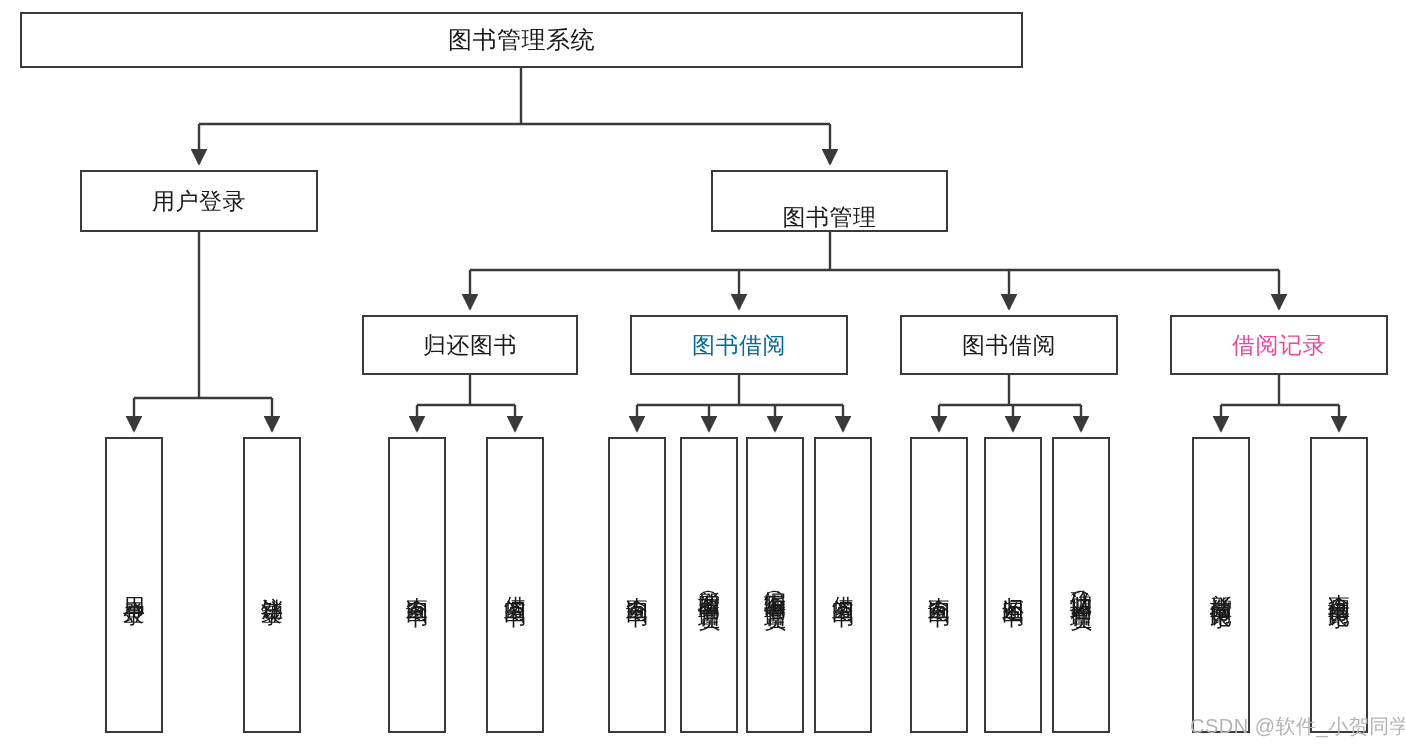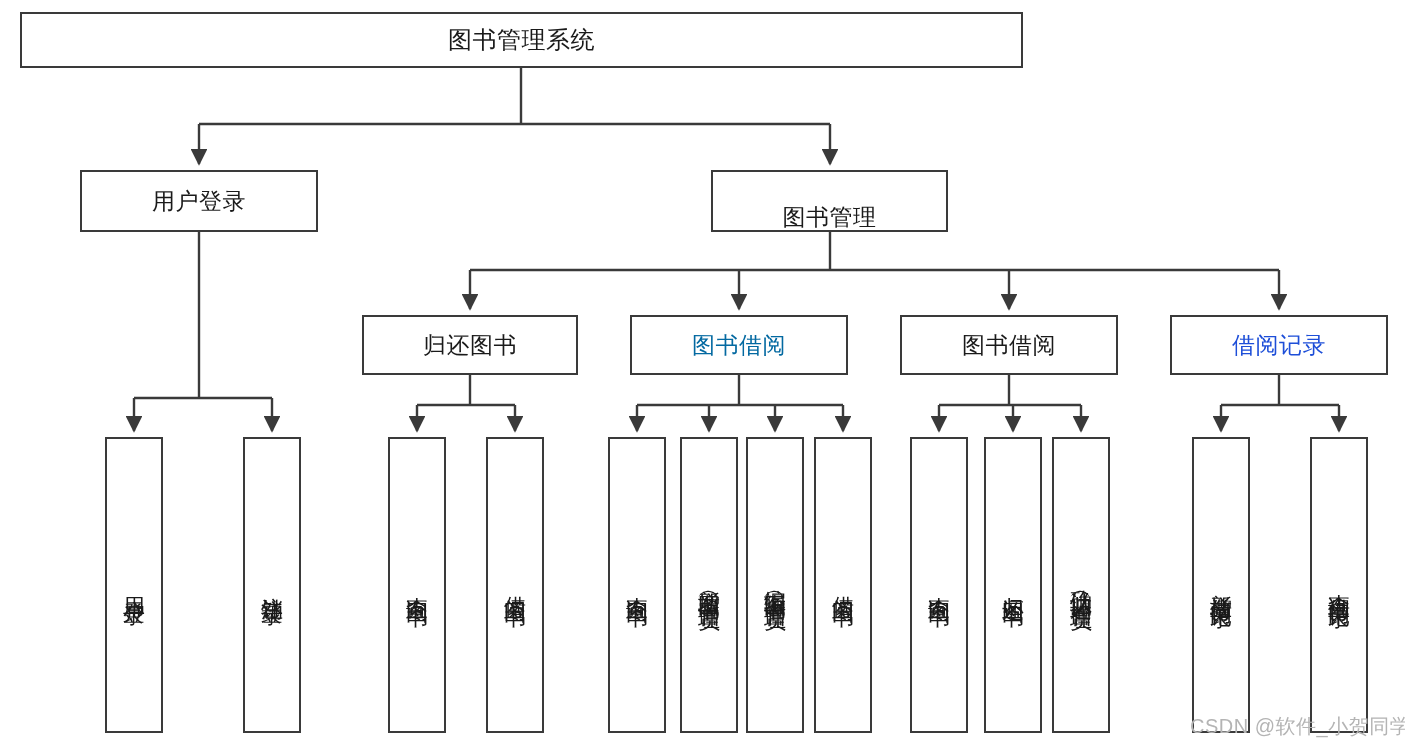--- a/index.html
+++ b/index.html
@@ -139,21 +139,21 @@
 
   <div class="node horiz" style="left: 362px; top: 315px; width: 216px; height: 60px; border-color: rgb(58, 58, 58); color: rgb(26, 26, 26);">
     <span class="node-label">归还图书</span>
   </div>
   <div class="node horiz" style="left: 630px; top: 315px; width: 218px; height: 60px; border-color: rgb(58, 58, 58); color: #0369a1;">
     <span class="node-label">图书借阅</span>
   </div>
   <div class="node horiz" style="left: 900px; top: 315px; width: 218px; height: 60px; border-color: rgb(58, 58, 58); color: rgb(26, 26, 26);">
     <span class="node-label">图书借阅</span>
   </div>
-  <div class="node horiz" style="left: 1170px; top: 315px; width: 218px; height: 60px; border-color: rgb(58, 58, 58); color: #1d4ed8;">
+  <div class="node horiz" style="left: 1170px; top: 315px; width: 218px; height: 60px; border-color: rgb(58, 58, 58); color: #ec4899;">
     <span class="node-label">借阅记录</span>
   </div>
 
   <div class="node vert" style="left: 105px; top: 437px; width: 58px; height: 296px; border-color: rgb(58, 58, 58); color: rgb(26, 26, 26);">
     <span class="node-label">用户登录</span>
   </div>
   <div class="node vert" style="left: 243px; top: 437px; width: 58px; height: 296px; border-color: rgb(58, 58, 58); color: rgb(26, 26, 26);">
     <span class="node-label">注销登录</span>
   </div>
   <div class="node vert" style="left: 388px; top: 437px; width: 58px; height: 296px; border-color: rgb(58, 58, 58); color: rgb(26, 26, 26);">

